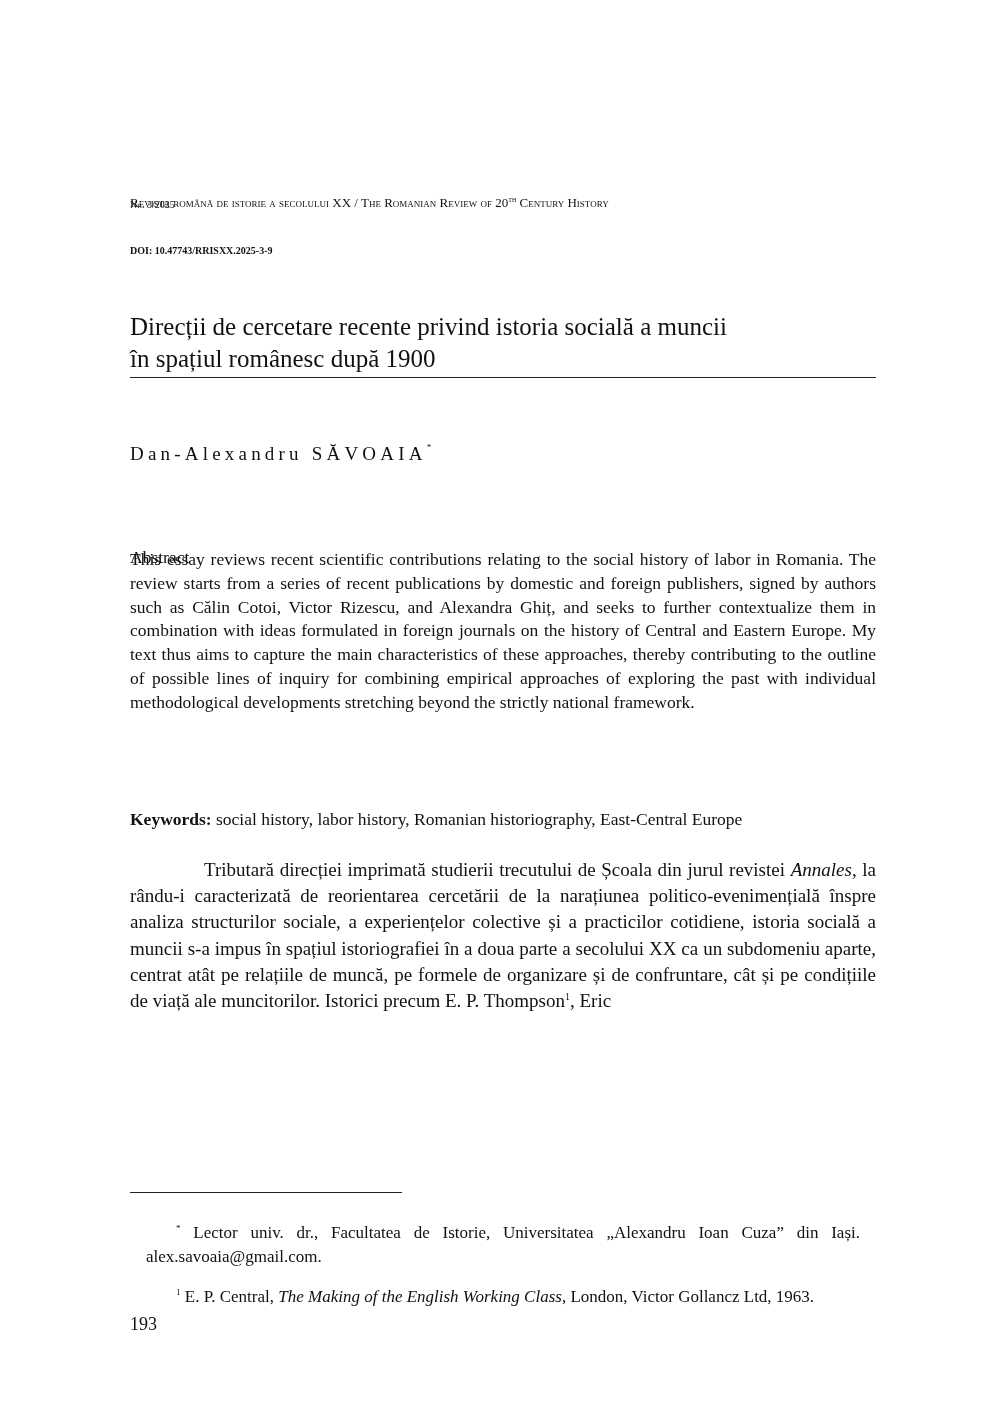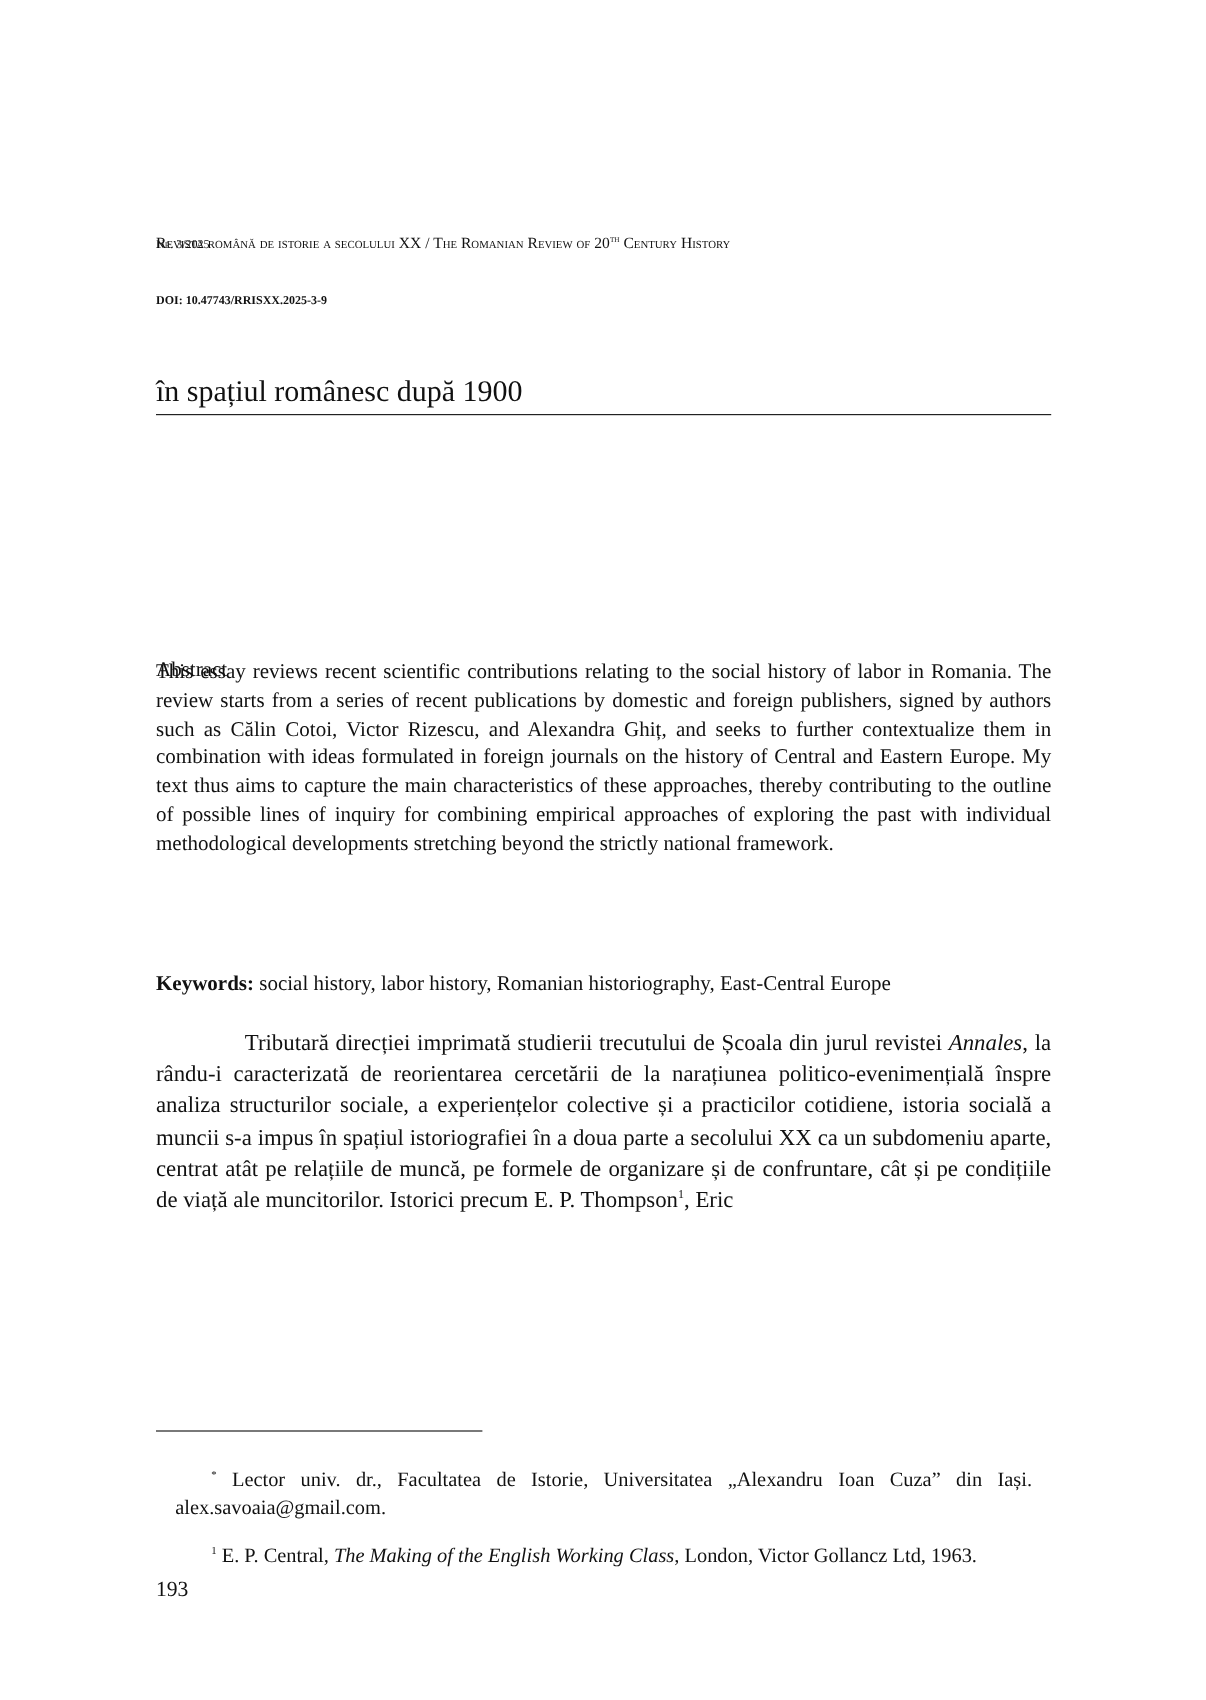--- a/index.html
+++ b/index.html
@@ -168,23 +168,25 @@
 
 <div class="page">
 
   <div class="header-journal"><span>Revista română de istorie a secolului XX</span><span> / </span><span>The Romanian Review of 20</span><sup>th</sup><span> Century History</span></div>
 
   <div class="header-issue">Nr. 3/2025</div>
 
   <div class="doi">DOI: 10.47743/RRISXX.2025-3-9</div>
 
   <h1 class="title">
+    <span>Direcții de cercetare recente privind istoria socială a muncii</span>
     <span>în spațiul românesc după 1900</span>
   </h1>
 
+  <div class="author"><span>Dan-Alexandru SĂVOAIA</span><sup>*</sup></div>
 
   <div class="abstract-heading">Abstract</div>
   <p class="abstract-body">This essay reviews recent scientific contributions relating to the social history of labor in Romania. The review starts from a series of recent publications by domestic and foreign publishers, signed by authors such as Călin Cotoi, Victor Rizescu, and Alexandra Ghiț, and seeks to further contextualize them in combination with ideas formulated in foreign journals on the history of Central and Eastern Europe. My text thus aims to capture the main characteristics of these approaches, thereby contributing to the outline of possible lines of inquiry for combining empirical approaches of exploring the past with individual methodological developments stretching beyond the strictly national framework.</p>
 
   <div class="keywords"><b>Keywords:</b><span> social history, labor history, Romanian historiography, East-Central Europe</span></div>
 
   <p class="body-text"><span>Tributară direcției imprimată studierii trecutului de Școala din jurul revistei </span><i>Annales</i><span>, la rându-i caracterizată de reorientarea cercetării de la narațiunea politico-evenimențială înspre analiza structurilor sociale, a experiențelor colective și a practicilor cotidiene, istoria socială a muncii s-a impus în spațiul istoriografiei în a doua parte a secolului XX ca un subdomeniu aparte, centrat atât pe relațiile de muncă, pe formele de organizare și de confruntare, cât și pe condițiile de viață ale muncitorilor. Istorici precum E. P. Thompson</span><sup>1</sup><span>, Eric</span></p>
 
   <div class="footnote-rule"></div>
 

